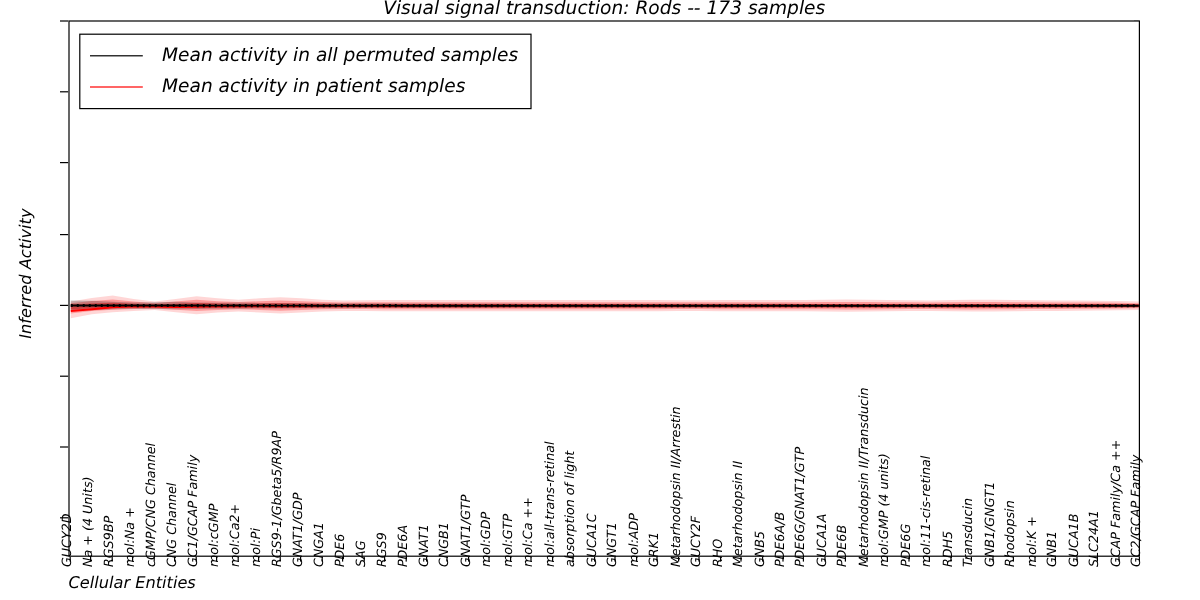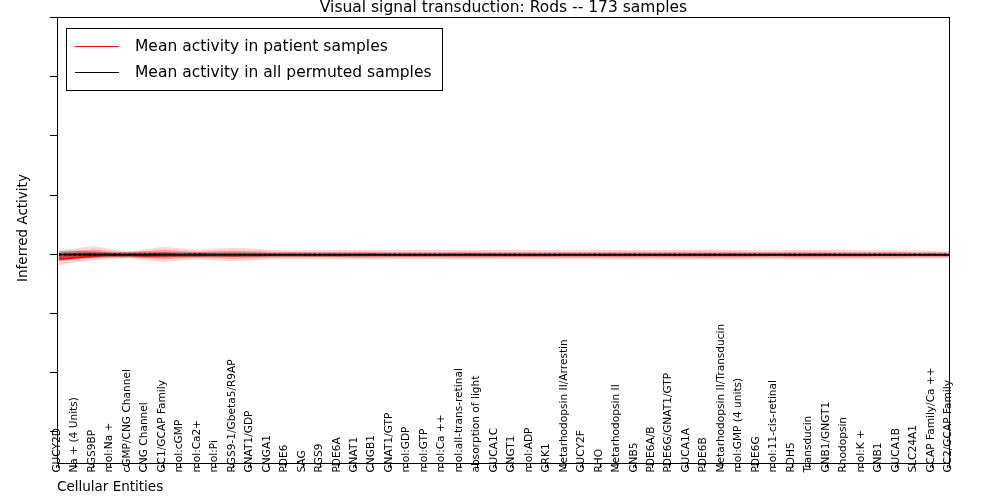--- a/index.html
+++ b/index.html
@@ -13,20 +13,21 @@
     font-family: "DejaVu Sans", sans-serif;
     overflow: hidden;
     position: relative;
   }
 
   #figure {
     position: absolute;
     left: 0; top: 0;
     width: 1000px;
     height: 500px;
+    font-style: italic;
   }
 
   
   #chart-title {
     position: absolute;
     left: 57px;
     top: -2px;
     width: 893px;
     text-align: center;
     font-size: 15.5px;
@@ -283,22 +284,22 @@
       <div class="xtick-label" style="left: 865.647px; top: 0px; transform: translateY(462px) rotate(-90deg);">mol:K +</div>
       <div class="xtick-label" style="left: 883.118px; top: 0px; transform: translateY(462px) rotate(-90deg);">GNB1</div>
       <div class="xtick-label" style="left: 900.588px; top: 0px; transform: translateY(462px) rotate(-90deg);">GUCA1B</div>
       <div class="xtick-label" style="left: 918.059px; top: 0px; transform: translateY(462px) rotate(-90deg);">SLC24A1</div>
       <div class="xtick-label" style="left: 935.529px; top: 0px; transform: translateY(462px) rotate(-90deg);">GCAP Family/Ca ++</div>
       <div class="xtick-label" style="left: 953px; top: 0px; transform: translateY(462px) rotate(-90deg);">GC2/GCAP Family</div>
     </div>
 
   <div id="legend">
       <div class="legend-row">
+        <span class="legend-swatch black"></span>
+        <span class="legend-text">Mean activity in all permuted samples</span>
+      </div>
+      <div class="legend-row">
         <span class="legend-swatch red"></span>
         <span class="legend-text">Mean activity in patient samples</span>
       </div>
-      <div class="legend-row">
-        <span class="legend-swatch black"></span>
-        <span class="legend-text">Mean activity in all permuted samples</span>
-      </div>
     </div>
 
 </div>
 
 </body></html>

